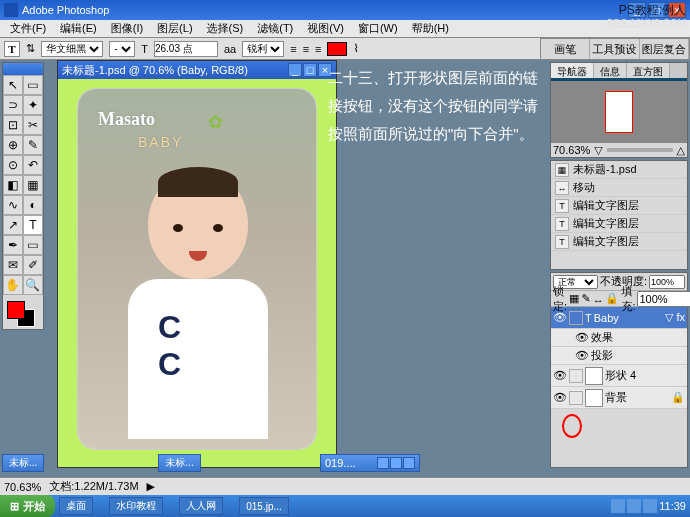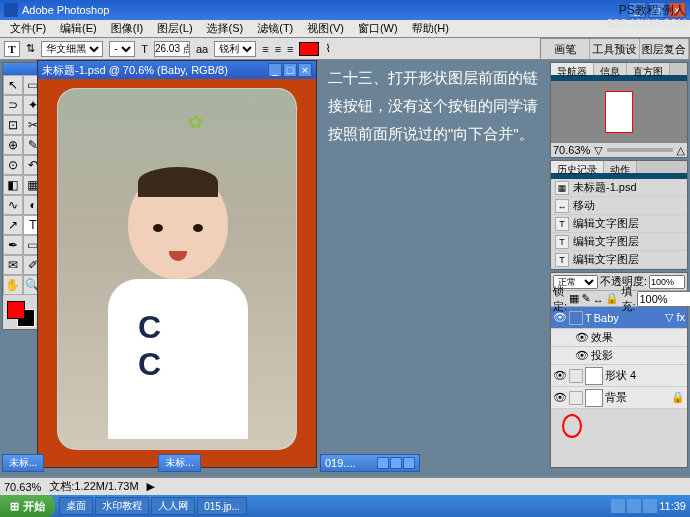--- a/index.html
+++ b/index.html
@@ -19,21 +19,21 @@
 .optionsbar .colorswatch{width:20px;height:14px;border:1px solid #000}
 .rightpresets{position:absolute;right:0;top:38px;width:150px;height:22px;background:#d8d8d8;display:flex;border:1px solid #888}
 .rightpresets span{flex:1;text-align:center;padding:3px 0;border-right:1px solid #aaa}
 .toolbox{position:absolute;left:2px;top:62px;width:42px;background:#d8d8d8;border:1px solid #666}
 .toolbox-title{height:12px;background:linear-gradient(#4a8ae8,#2a6ad0)}
 .toolbox-grid{display:grid;grid-template-columns:1fr 1fr}
 .toolbox-grid div{width:20px;height:20px;border:1px solid #aaa;background:#e0e0e0;display:flex;align-items:center;justify-content:center;font-size:12px}
 .toolbox-colors{height:30px;position:relative;margin-top:4px}
 .toolbox-colors .fg{position:absolute;width:18px;height:18px;background:#f00;left:4px;top:2px;border:1px solid #000}
 .toolbox-colors .bg{position:absolute;width:18px;height:18px;background:#000;left:14px;top:10px;border:1px solid #fff}
-.docwin{position:absolute;left:37px;top:60px;width:280px;height:408px;background:#c2410c;border:1px solid #333}
+.docwin{position:absolute;left:57px;top:60px;width:280px;height:408px;background:#bef264;border:1px solid #333}
 .docwin-title{height:18px;background:linear-gradient(#3978e0,#2a5ac0);color:#fff;display:flex;align-items:center;padding:0 4px;font-size:10px}
 .docwin-title .ctrls{margin-left:auto;display:flex;gap:1px}
 .docwin-title .ctrls div{width:14px;height:14px;background:#5a98f0;border:1px solid #2a5aa8;text-align:center;line-height:12px}
 .canvas{margin:10px auto;width:238px;height:360px;background:#fff;border-radius:18px;position:relative;overflow:hidden;box-shadow:0 0 0 1px #ccc}
 .canvas-bg{position:absolute;inset:0;background:linear-gradient(180deg,#a8b4a0 0%,#b8b0a0 40%,#d0c8b8 100%)}
 .baby{position:absolute;top:80px;left:40px;width:160px;height:270px}
 .baby-head{width:100px;height:110px;background:#f0d0b8;border-radius:50% 50% 48% 48%;margin:0 auto;position:relative}
 .baby-hair{position:absolute;top:-2px;left:10px;width:80px;height:30px;background:#3a2818;border-radius:50% 50% 0 0}
 .baby-eye{position:absolute;width:10px;height:8px;background:#2a1808;border-radius:50%;top:55px}
 .baby-eye.l{left:25px}.baby-eye.r{right:25px}
@@ -42,21 +42,21 @@
 .baby-body::before{content:"C C";position:absolute;top:30px;left:30px;font-size:32px;font-weight:bold;color:#1a2850;letter-spacing:20px}
 .canvas-text{position:absolute;top:20px;left:20px;color:#fff;text-shadow:0 0 2px #888}
 .canvas-text .masato{font-size:18px;font-weight:bold;font-family:serif}
 .canvas-text .baby{position:static;font-size:14px;color:#f0d8a0;margin-left:40px;margin-top:4px;width:auto;height:auto;letter-spacing:2px}
 .canvas-flower{position:absolute;top:22px;left:130px;color:#8abf4a;font-size:18px}
 .docwin2{position:absolute;left:320px;top:454px;width:100px;height:18px;background:linear-gradient(#5a98f0,#3a78d0);color:#fff;font-size:10px;display:flex;align-items:center;padding:0 4px;border:1px solid #2a5aa8}
 .docwin2 .ctrls{margin-left:auto;display:flex;gap:1px}
 .docwin2 .ctrls div{width:12px;height:12px;background:#6aa8ff;border:1px solid #2a5aa8}
 .tutorial{position:absolute;left:328px;top:64px;width:216px;color:#fff;font-size:15px;line-height:28px}
 .panel{position:absolute;right:2px;background:#d8d8d8;border:1px solid #666}
-.panel-tabs{height:18px;background:#c8c8c8;display:flex;border-bottom:6px solid #0c4a6e}
+.panel-tabs{height:18px;background:#c8c8c8;display:flex;border-bottom:3px solid #0c4a6e}
 .panel-tabs span{padding:2px 6px;font-size:10px;border-right:1px solid #aaa;background:#d8d8d8}
 .panel-tabs span.active{background:#e8e8e8}
 .navigator{top:62px;width:138px;height:96px}
 .nav-preview{height:62px;background:#888;display:flex;align-items:center;justify-content:center}
 .nav-thumb{width:28px;height:42px;background:#fff;border:1px solid #f00}
 .nav-zoom{height:14px;display:flex;align-items:center;padding:0 2px;font-size:9px;gap:4px}
 .nav-slider{flex:1;height:4px;background:#aaa}
 .history{top:160px;width:138px;height:110px}
 .history-list{height:90px;overflow:hidden}
 .history-item{display:flex;align-items:center;height:18px;padding:0 4px;gap:4px;border-bottom:1px solid #ccc}
@@ -70,21 +70,21 @@
 .layer-item{display:flex;align-items:center;height:22px;border-bottom:1px solid #ccc;padding:0 2px;gap:2px}
 .layer-item.sel{background:#4a7acc;color:#fff}
 .layer-item .eye{width:14px;height:14px;text-align:center}
 .layer-item .link{width:14px;height:14px;border:1px solid #aaa}
 .layer-item .thumb{width:18px;height:18px;background:#fff;border:1px solid #888}
 .layer-item.sub{padding-left:24px;height:18px}
 .red-circle{position:absolute;width:20px;height:24px;border:2px solid #f00;border-radius:50%;right:108px;top:414px;z-index:50}
 .statusbar{position:absolute;left:0;bottom:22px;right:0;height:18px;background:#e0e0e0;border-top:1px solid #888;display:flex;align-items:center;padding:0 4px;gap:8px;font-size:10px}
 .taskbar{position:absolute;left:0;bottom:0;right:0;height:22px;background:linear-gradient(#3a8ae0,#2a6ac0);display:flex;align-items:center}
 .startbtn{height:22px;background:linear-gradient(#5ab050,#3a9030);color:#fff;padding:0 10px;display:flex;align-items:center;gap:4px;font-weight:bold;border-radius:0 8px 8px 0}
-.taskbar-items{display:flex;gap:2px;margin-left:4px;flex:1}
+.taskbar-items{display:flex;gap:16px;margin-left:4px;flex:1}
 .taskbar-item{height:18px;background:#3a78c8;border:1px solid #2a5aa8;padding:0 6px;display:flex;align-items:center;color:#fff;font-size:10px}
 .tray{margin-left:auto;display:flex;align-items:center;gap:2px;padding:0 4px;color:#fff;font-size:10px}
 .tray .icon{width:14px;height:14px;background:#5a98e0}
 .tabsrow{position:absolute;left:2px;top:454px;display:flex;gap:14px}
 .tabsrow .tab{height:18px;background:linear-gradient(#5a98f0,#3a78d0);color:#fff;font-size:10px;padding:0 6px;display:flex;align-items:center;border:1px solid #2a5aa8}
 </style>
 </head>
 <body>
 
 <div class="titlebar">
@@ -110,21 +110,21 @@
   <span>窗口(W)</span>
   <span>帮助(H)</span>
 </div>
 
 <div class="optionsbar">
   <div class="t-icon">T</div>
   <span>⇅</span>
   <select><option>华文细黑</option></select>
   <select><option>-</option></select>
   <span>T</span>
-  <input style="width: 36px;" value="26.03 点">
+  <input style="width: 64px;" value="26.03 点">
   <span>aa</span>
   <select><option>锐利</option></select>
   <span>≡</span>
   <span>≡</span>
   <span>≡</span>
   <div class="colorswatch" style="background:#ff0000"></div>
   <span>⌇</span>
 </div>
 
 <div class="rightpresets">
@@ -178,20 +178,24 @@
     <div class="canvas-bg"></div>
     <div class="baby">
       <div class="baby-head">
           <div class="baby-hair"></div>
           <div class="baby-eye l"></div>
           <div class="baby-eye r"></div>
           <div class="baby-mouth"></div>
         </div>
       <div class="baby-body"></div>
     </div>
+    <div class="canvas-text">
+      <div class="masato">Masato</div>
+      <div class="baby">BABY</div>
+    </div>
     <div class="canvas-flower">✿</div>
   </div>
 </div>
 
 <div class="tabsrow">
   <div class="tab">未标...</div>
   <div class="tab" style="margin-left:100px">未标...</div>
 </div>
 
 <div class="docwin2">
@@ -216,24 +220,20 @@
     </div>
   <div class="nav-zoom">
     <span>70.63%</span>
     <span>▽</span>
     <div class="nav-slider"></div>
     <span>△</span>
   </div>
 </div>
 
 <div class="panel history">
-  <div class="panel-tabs">
-    <span class="active">历史记录</span>
-    <span>动作</span>
-  </div>
   <div class="history-list">
     <div class="history-item">
         <div class="icon">▦</div>
         <span>未标题-1.psd</span>
       </div>
     <div class="history-item">
         <div class="icon">↔</div>
         <span>移动</span>
       </div>
     <div class="history-item">

